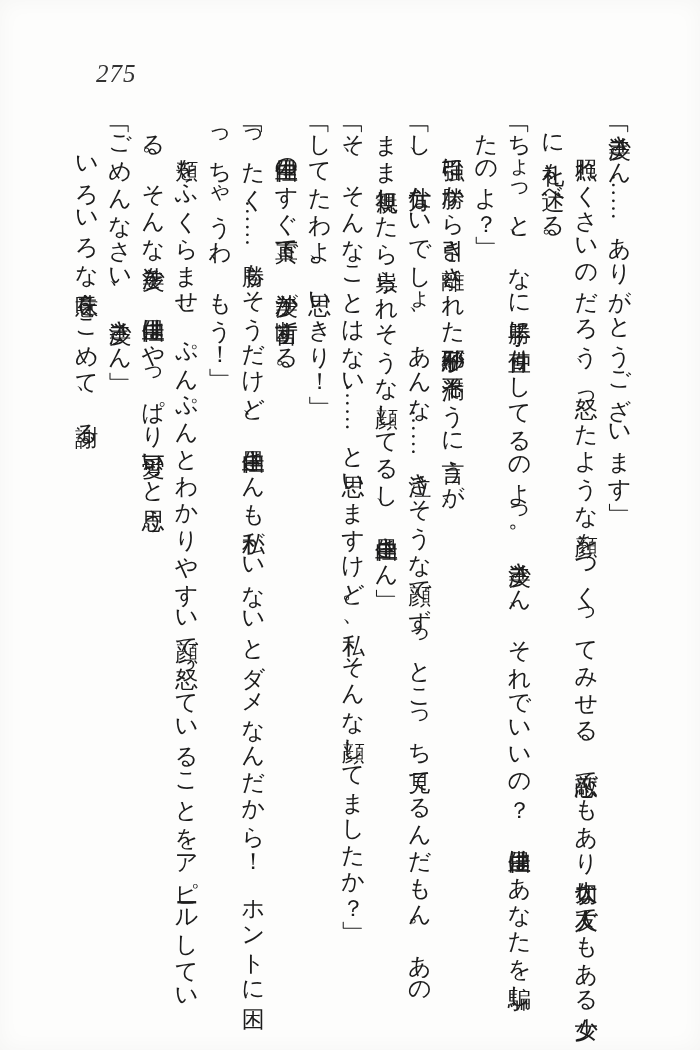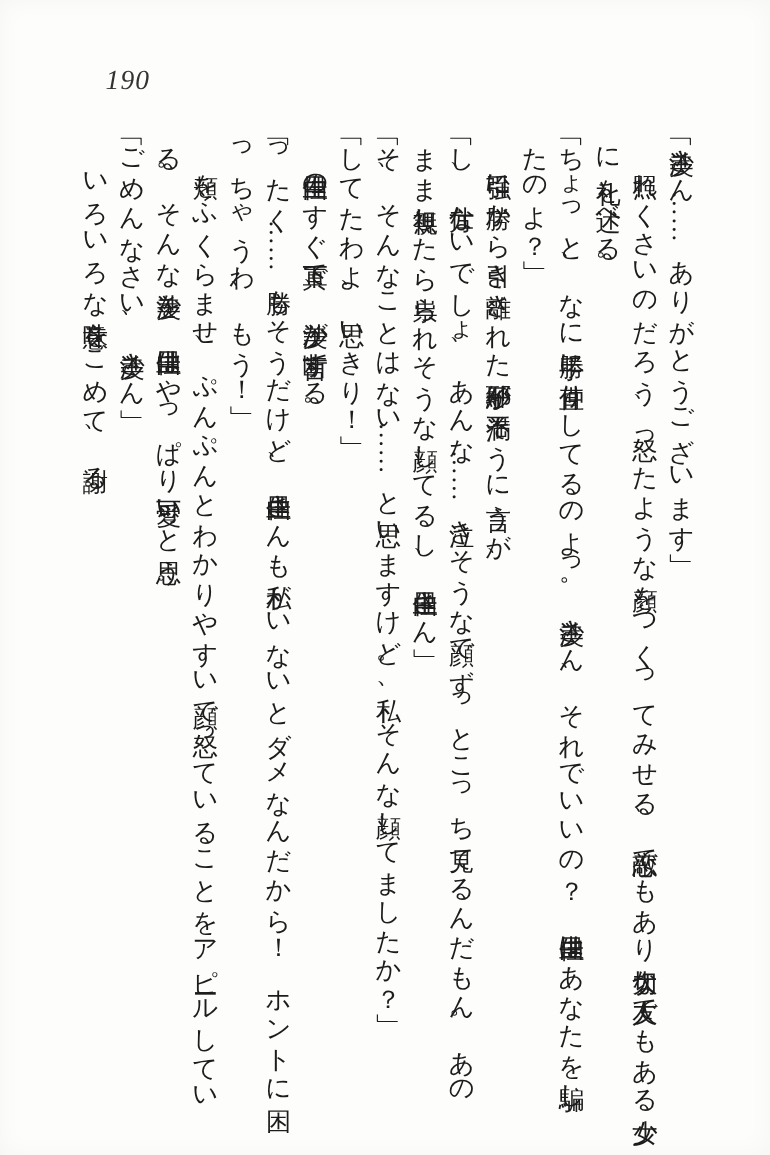--- a/index.html
+++ b/index.html
@@ -50,21 +50,21 @@
     text-indent: 0;
   }
   .para.narrative {
     text-indent: 1em;
   }
 </style>
 </head>
 <body>
 
 <div class="page">
-  <div class="folio">190</div>
+  <div class="folio">275</div>
 
   <div class="text-block">
 
   <p class="para dialogue">「美沙さん……ありがとうございます」</p>
       <p class="para narrative">照れくさいのだろう、怒ったような顔をつくってみせる、恋敵でもあり大切な友人でもある少女に礼を述べる。</p>
       <p class="para dialogue">「ちょっと、なに勝手に仲直りしてるのよっ。美沙さん、それでいいの？　由佳里はあなたを騙したのよ？」</p>
       <p class="para narrative">強引に勝から引き離された紗耶子が不満そうに言うが、</p>
       <p class="para dialogue">「し、仕方ないでしょ、あんな……泣きそうな顔でずっとこっち見てるんだもん。あのまま無視したら祟られそうな顔してるし、由佳里さん」</p>
       <p class="para dialogue">「そ、そんなことはない……と思いますけど。私、そんな顔してましたか？」</p>
       <p class="para dialogue">「してたわよ、思いきり！」</p>

